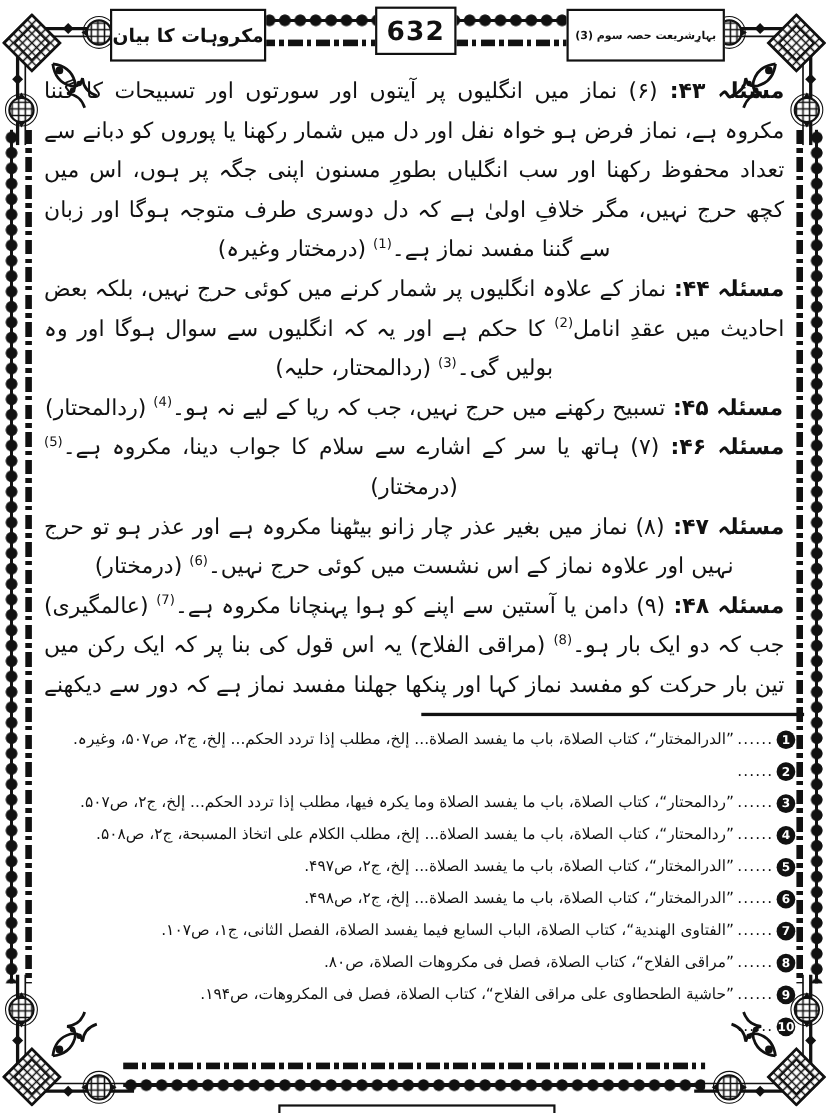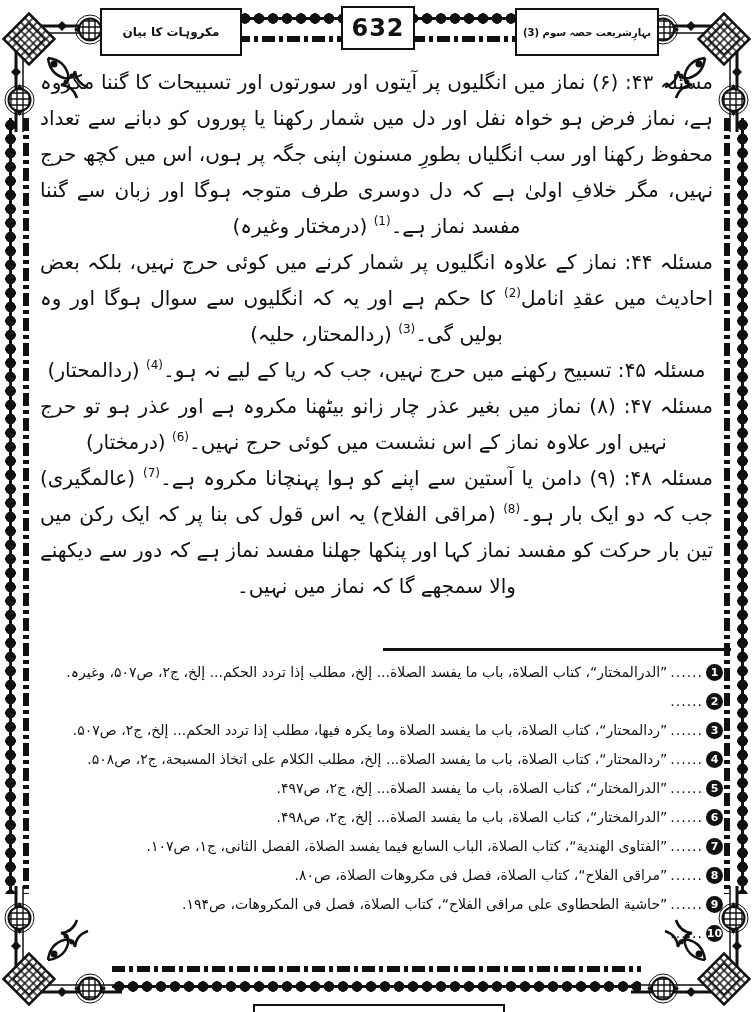--- a/index.html
+++ b/index.html
@@ -43,39 +43,39 @@
   .chain-top{top:10px;}
   .chain-top .beadrow{top:2px;} .chain-top .dashrow{top:26px;}
   .chain-bottom{top:958px;}
   .chain-bottom .dashrow{top:8px;} .chain-bottom .beadrow{top:22px;}
   
   .hbox{
     position:absolute; background:#fff; border:2px solid #111;
     display:flex; align-items:center; justify-content:center;
     font-weight:700; z-index:3;
   }
-  .box-left  {left:100px;  top:8px;  width:138px; height:44px; font-size:12px;}
+  .box-left  {left:100px;  top:8px;  width:138px; height:44px; font-size:17px;}
   .box-num   {left:341px;  top:6px;  width:70px;  height:40px; font-size:24px; font-family:"DejaVu Sans",sans-serif; letter-spacing:1px;}
   .box-right {left:515px;  top:8px;  width:140px; height:44px; font-size:10px;}
   .box-footer{left:253px;  top:1004px; width:248px; height:42px; font-size:14px; font-weight:400;}
   .box-footer b{font-weight:700;}
   
   .corner{position:absolute; width:120px; height:120px; z-index:2;}
   .c-tl{left:2px;  top:12px;}
   .c-tr{right:2px; top:12px;  transform:scaleX(-1);}
   .c-bl{left:2px;  bottom:6px; transform:scaleY(-1);}
   .c-br{right:2px; bottom:6px; transform:scale(-1,-1);}
   
   .body-text{
     position:absolute; top:64px; left:40px; right:40px; height:582px;
     font-size:20px; line-height:36px;
     text-align:justify; overflow:hidden;
   }
   .body-text p{margin:0; text-align:justify; text-align-last:center;}
-  .seg-lead{font-weight:400;}
+  .seg-lead{font-weight:700;}
   sup.ref{font-size:12px; line-height:0; font-weight:400;}
   
   .fn-sep{position:absolute; top:648px; right:22px; width:348px; height:2.5px; background:#111;}
   .footnotes{position:absolute; top:658px; left:38px; right:30px; font-size:14px; line-height:29px;}
   .fn-row{display:flex; justify-content:flex-start; align-items:center; direction:rtl;}
   .fn-marker{
     flex:0 0 auto; width:17px; height:17px; border-radius:50%;
     background:#111; color:#fff; font-size:11px; font-weight:700;
     display:flex; align-items:center; justify-content:center; direction:ltr;
   }
@@ -151,20 +151,21 @@
     <span>632</span>
   </div>
   <div class="hbox box-right">
     <span>بہارِشریعت حصہ سوم (3)</span>
   </div>
 
   <div class="body-text" id="bodyText" dir="rtl">
       <p><span class="seg-lead">مسئلہ ۴۳: </span><span class="seg-text">(۶) نماز میں انگلیوں پر آیتوں اور سورتوں اور تسبیحات کا گننا مکروہ ہے، نماز فرض ہو خواہ نفل اور دل میں شمار رکھنا یا پوروں کو دبانے سے تعداد محفوظ رکھنا اور سب انگلیاں بطورِ مسنون اپنی جگہ پر ہوں، اس میں کچھ حرج نہیں، مگر خلافِ اولیٰ ہے کہ دل دوسری طرف متوجہ ہوگا اور زبان سے گننا مفسد نماز ہے۔</span><sup class="ref">(1)</sup><span class="seg-text"> (درمختار وغیرہ)</span></p>
       <p><span class="seg-lead">مسئلہ ۴۴: </span><span class="seg-text">نماز کے علاوہ انگلیوں پر شمار کرنے میں کوئی حرج نہیں، بلکہ بعض احادیث میں عقدِ انامل</span><sup class="ref">(2)</sup><span class="seg-text"> کا حکم ہے اور یہ کہ انگلیوں سے سوال ہوگا اور وہ بولیں گی۔</span><sup class="ref">(3)</sup><span class="seg-text"> (ردالمحتار، حلیہ)</span></p>
       <p><span class="seg-lead">مسئلہ ۴۵: </span><span class="seg-text">تسبیح رکھنے میں حرج نہیں، جب کہ ریا کے لیے نہ ہو۔</span><sup class="ref">(4)</sup><span class="seg-text"> (ردالمحتار)</span></p>
+      <p><span class="seg-lead">مسئلہ ۴۶: </span><span class="seg-text">(۷) ہاتھ یا سر کے اشارے سے سلام کا جواب دینا، مکروہ ہے۔</span><sup class="ref">(5)</sup><span class="seg-text"> (درمختار)</span></p>
       <p><span class="seg-lead">مسئلہ ۴۷: </span><span class="seg-text">(۸) نماز میں بغیر عذر چار زانو بیٹھنا مکروہ ہے اور عذر ہو تو حرج نہیں اور علاوہ نماز کے اس نشست میں کوئی حرج نہیں۔</span><sup class="ref">(6)</sup><span class="seg-text"> (درمختار)</span></p>
       <p><span class="seg-lead">مسئلہ ۴۸: </span><span class="seg-text">(۹) دامن یا آستین سے اپنے کو ہوا پہنچانا مکروہ ہے۔</span><sup class="ref">(7)</sup><span class="seg-text"> (عالمگیری) جب کہ دو ایک بار ہو۔</span><sup class="ref">(8)</sup><span class="seg-text"> (مراقی الفلاح) یہ اس قول کی بنا پر کہ ایک رکن میں تین بار حرکت کو مفسد نماز کہا اور پنکھا جھلنا مفسد نماز ہے کہ دور سے دیکھنے والا سمجھے گا کہ نماز میں نہیں۔</span></p>
     </div>
 
   <div class="fn-sep"></div>
   <div class="footnotes" id="footnotes" dir="rtl">
       <div class="fn-row">
         <span class="fn-marker">1</span>
         <span class="fn-dots">......</span>
         <span class="fn-text wrap">”الدرالمختار“، کتاب الصلاة، باب ما یفسد الصلاة... إلخ، مطلب إذا تردد الحکم... إلخ، ج۲، ص۵۰۷، وغیرہ.</span>

